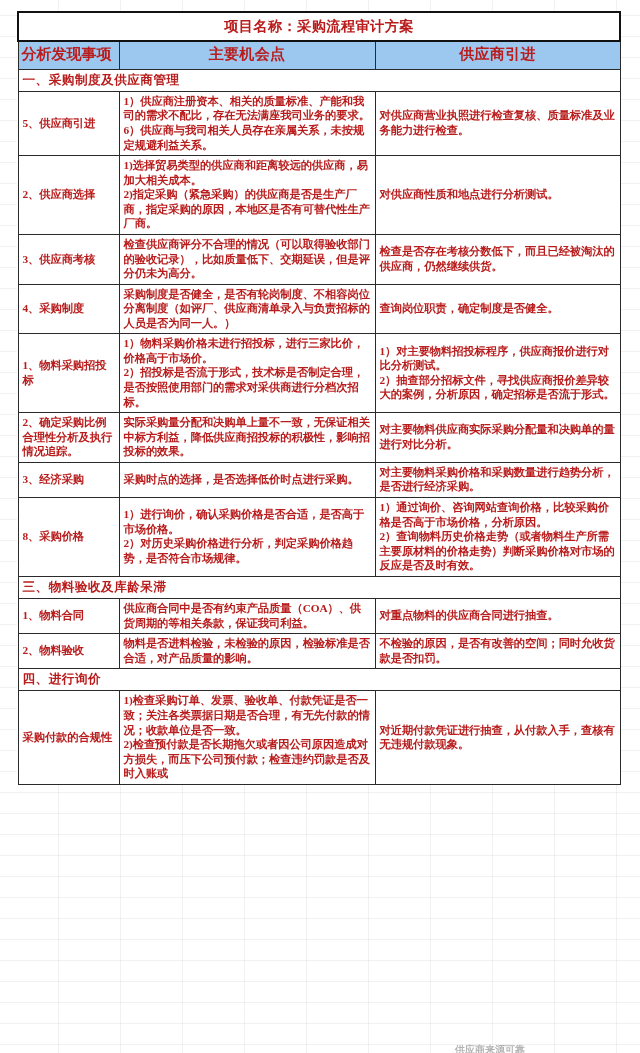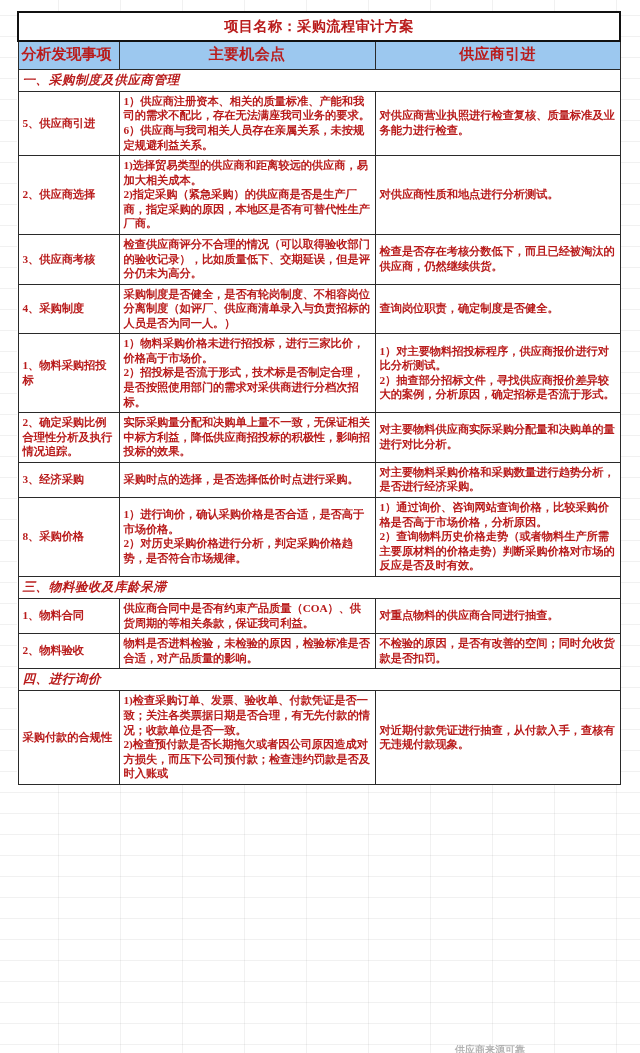--- a/index.html
+++ b/index.html
@@ -82,21 +82,20 @@
     letter-spacing: 0px;
   }
 
   
   tr.section-row td {
     font-size: 12.6px;
     font-weight: 700;
     padding: 2px 0 3px 4px;
     letter-spacing: 0.5px;
     background: #ffffff;
-    font-style: italic;
   }
 
   td.cell-name {
     font-size: 11.5px;
     line-height: 1.4;
     padding-left: 4px;
   }
   td.cell-body, td.cell-focus {
     font-size: 11.4px;
     line-height: 1.3;

